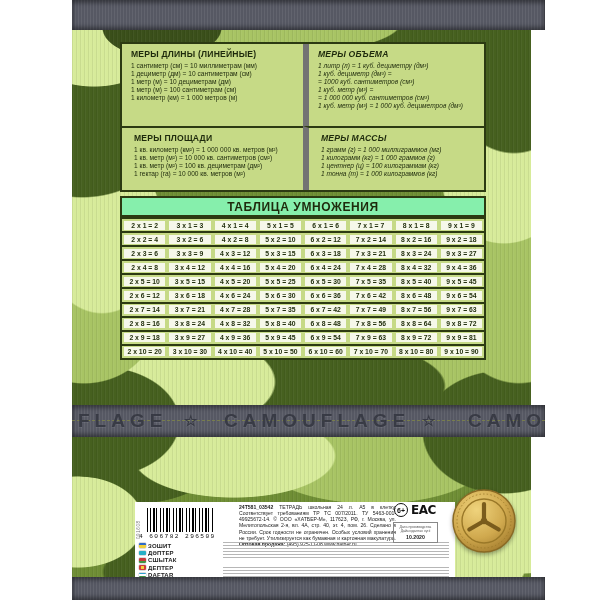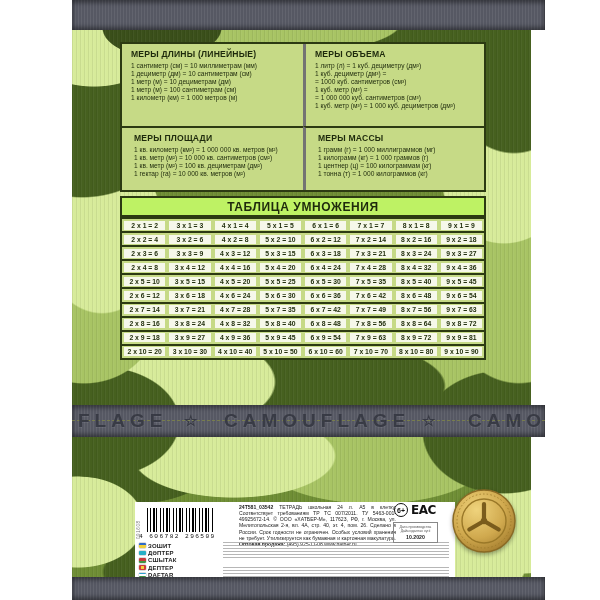--- a/index.html
+++ b/index.html
@@ -58,29 +58,29 @@
   .bp0{ left:6px; } .bp1{ left:112px; } .bp2{ left:152px; } .bp3{ left:350px; } .bp4{ left:396px; }
 
   
   .measures {
     position:absolute; left:120px; top:42px; width:366px; height:150px;
     border:2px solid #2c3a12; background:#c6da86;
     display:grid; grid-template-columns:1fr 1fr; grid-template-rows:82px 1fr;
     color:#1e2a0c;
   }
   .m-box { padding:5px 8px 3px 9px; overflow:hidden; }
-  .m-box.br { border-left:3px solid #737373; }
+  .m-box.br { border-left:6px solid #737373;font-style:italic; }
   .m-box.bt { border-top:2px solid #2c3a12;padding-left:12px; }
   .m-title { font-weight:bold; font-size:8.6px; margin-bottom:3px; letter-spacing:.2px; }
   .m-line { font-size:6.6px; line-height:7.9px; white-space:nowrap; }
 
   
   .mult-title {
     position:absolute; left:120px; top:196px; width:366px; height:21px;
-    border:2px solid #2c3a12; background:#bef264; color:#1e2a0c;
+    border:2px solid #2c3a12; background:#86efac; color:#1e2a0c;
     font-weight:bold; font-size:12px; letter-spacing:.6px;
     display:flex; align-items:center; justify-content:center;
   }
   .mult-grid {
     position:absolute; left:120px; top:217px; width:366px; height:143px;
     border:2px solid #2c3a12; background:#c6da86;
     display:flex; flex-direction:column;
   }
   .mult-row { flex:1; display:flex; }
   .mult-row + .mult-row { border-top:2px solid #2c3a12; }

